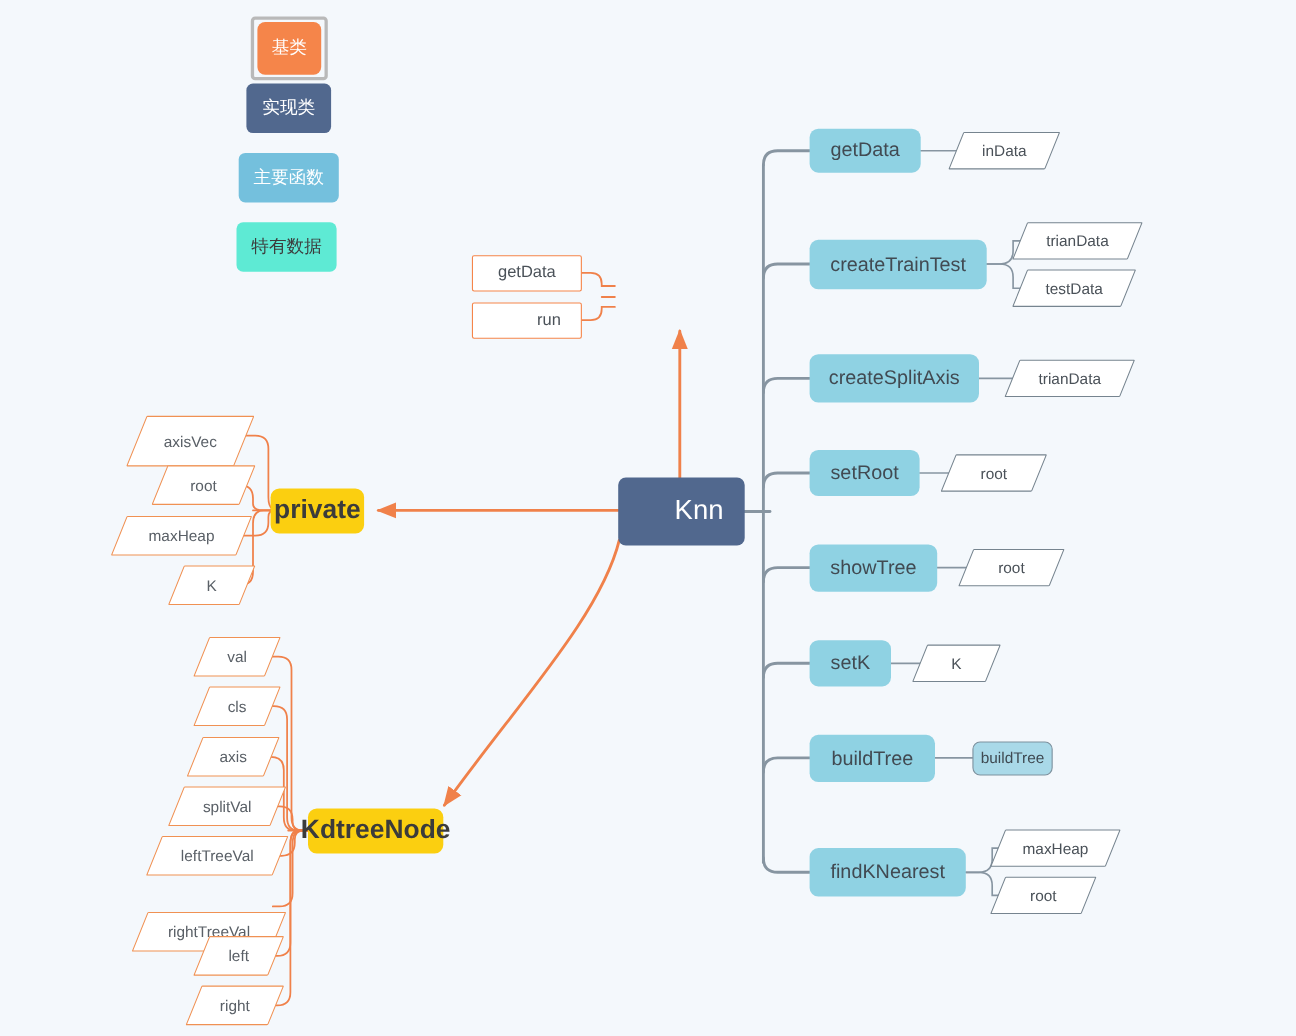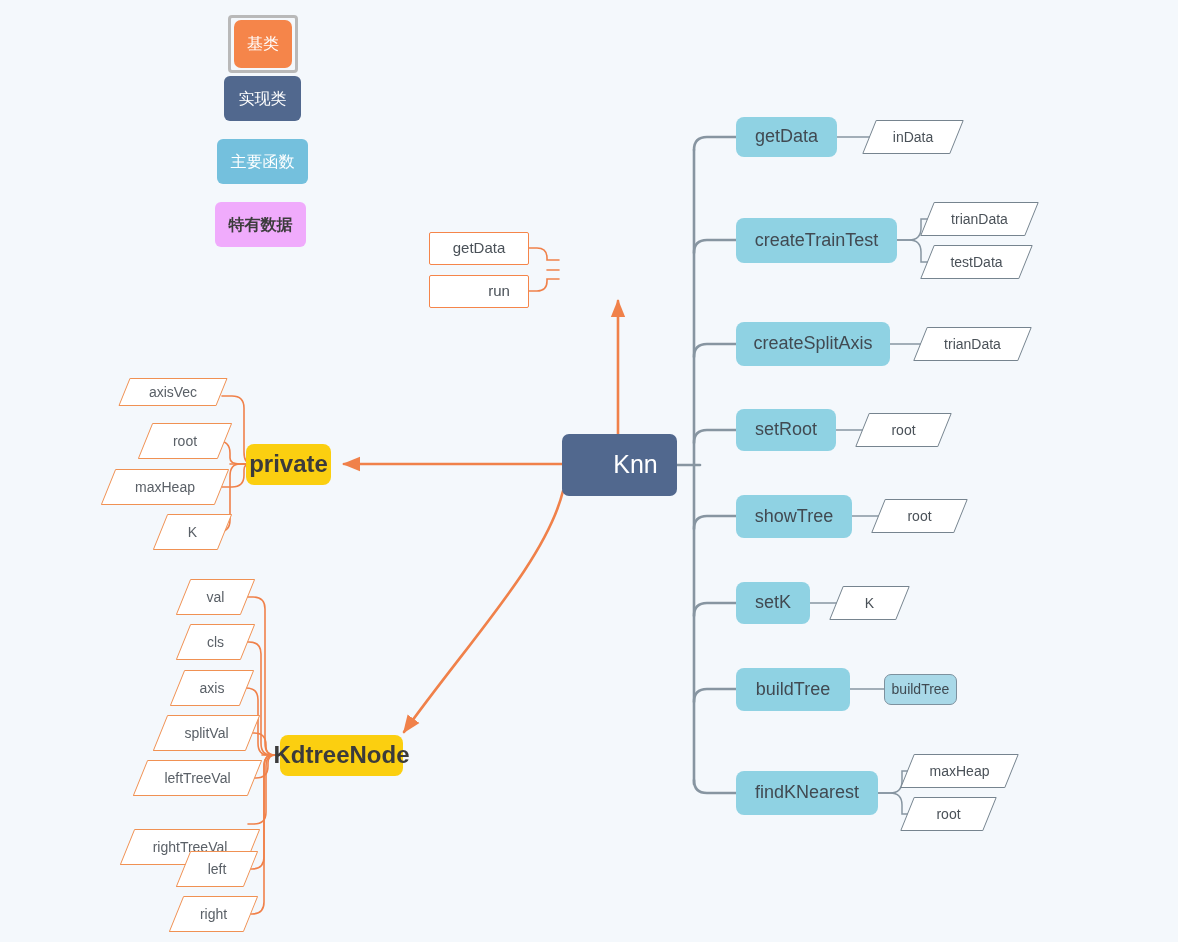--- a/index.html
+++ b/index.html
@@ -44,21 +44,21 @@
     border-radius: 7px;
   }
   .legend-base-sel {
     position: absolute;
     border: 3px solid #b9b9b9;
     border-radius: 4px;
     background: transparent;
   }
   .legend-impl { background: #51688e; border-radius: 6px; }
   .legend-func { background: #74c0dd; border-radius: 6px; }
-  .legend-data { background: #f0abfc; border-radius: 6px; color:#3c3c3c; font-weight:bold; }
+  .legend-data { background: #5eead4; border-radius: 6px; color:#3c3c3c; font-weight:normal; }
 
   
   .n-base {
     background: #f5854a;
     border-radius: 8px;
     color: #ffffff;
     font-size: 21px;
   }
   .n-knn {
     background: #51688e;
@@ -222,21 +222,21 @@
 
 
   <div class="node n-knn" style="left:562px; top:434px; width:115px; height:62px;">
     <span>Knn</span>
   </div>
 
   <div class="node n-gold" style="left:246px; top:444px; width:85px; height:41px;">
     <span>private</span>
   </div>
 
-  <div class="para orange" style="left:124px; top:378px; width:98px; height:28px;">
+  <div class="para orange" style="left:124px; top:378px; width:98px; height:46px;">
     <div class="shape"></div>
     <div class="lbl">axisVec</div>
   </div>
   <div class="para orange" style="left:145px; top:423px; width:80px; height:36px;">
     <div class="shape"></div>
     <div class="lbl">root</div>
   </div>
   <div class="para orange" style="left:108px; top:469px; width:114px; height:36px;">
     <div class="shape"></div>
     <div class="lbl">maxHeap</div>

